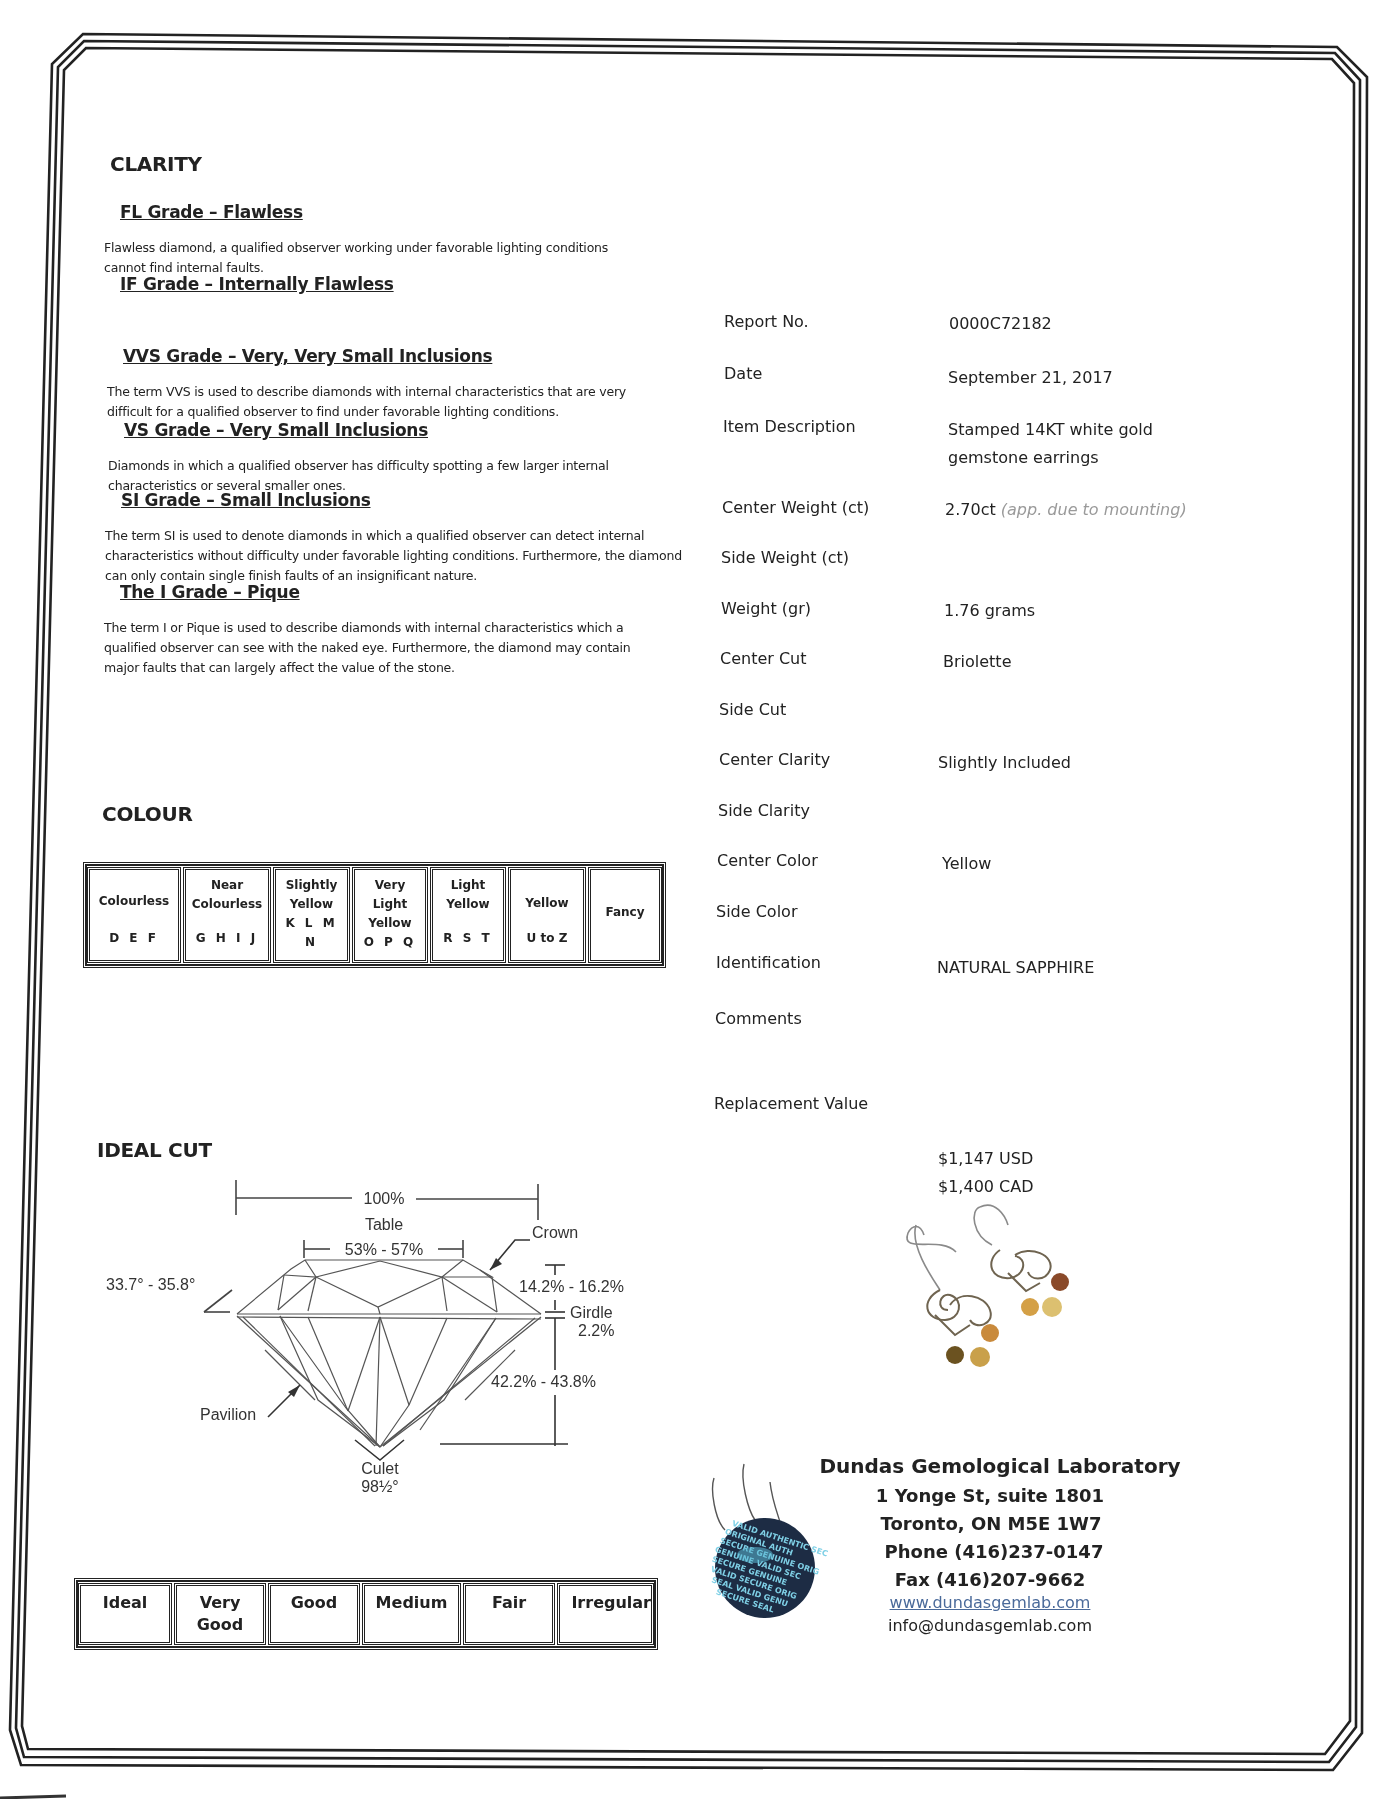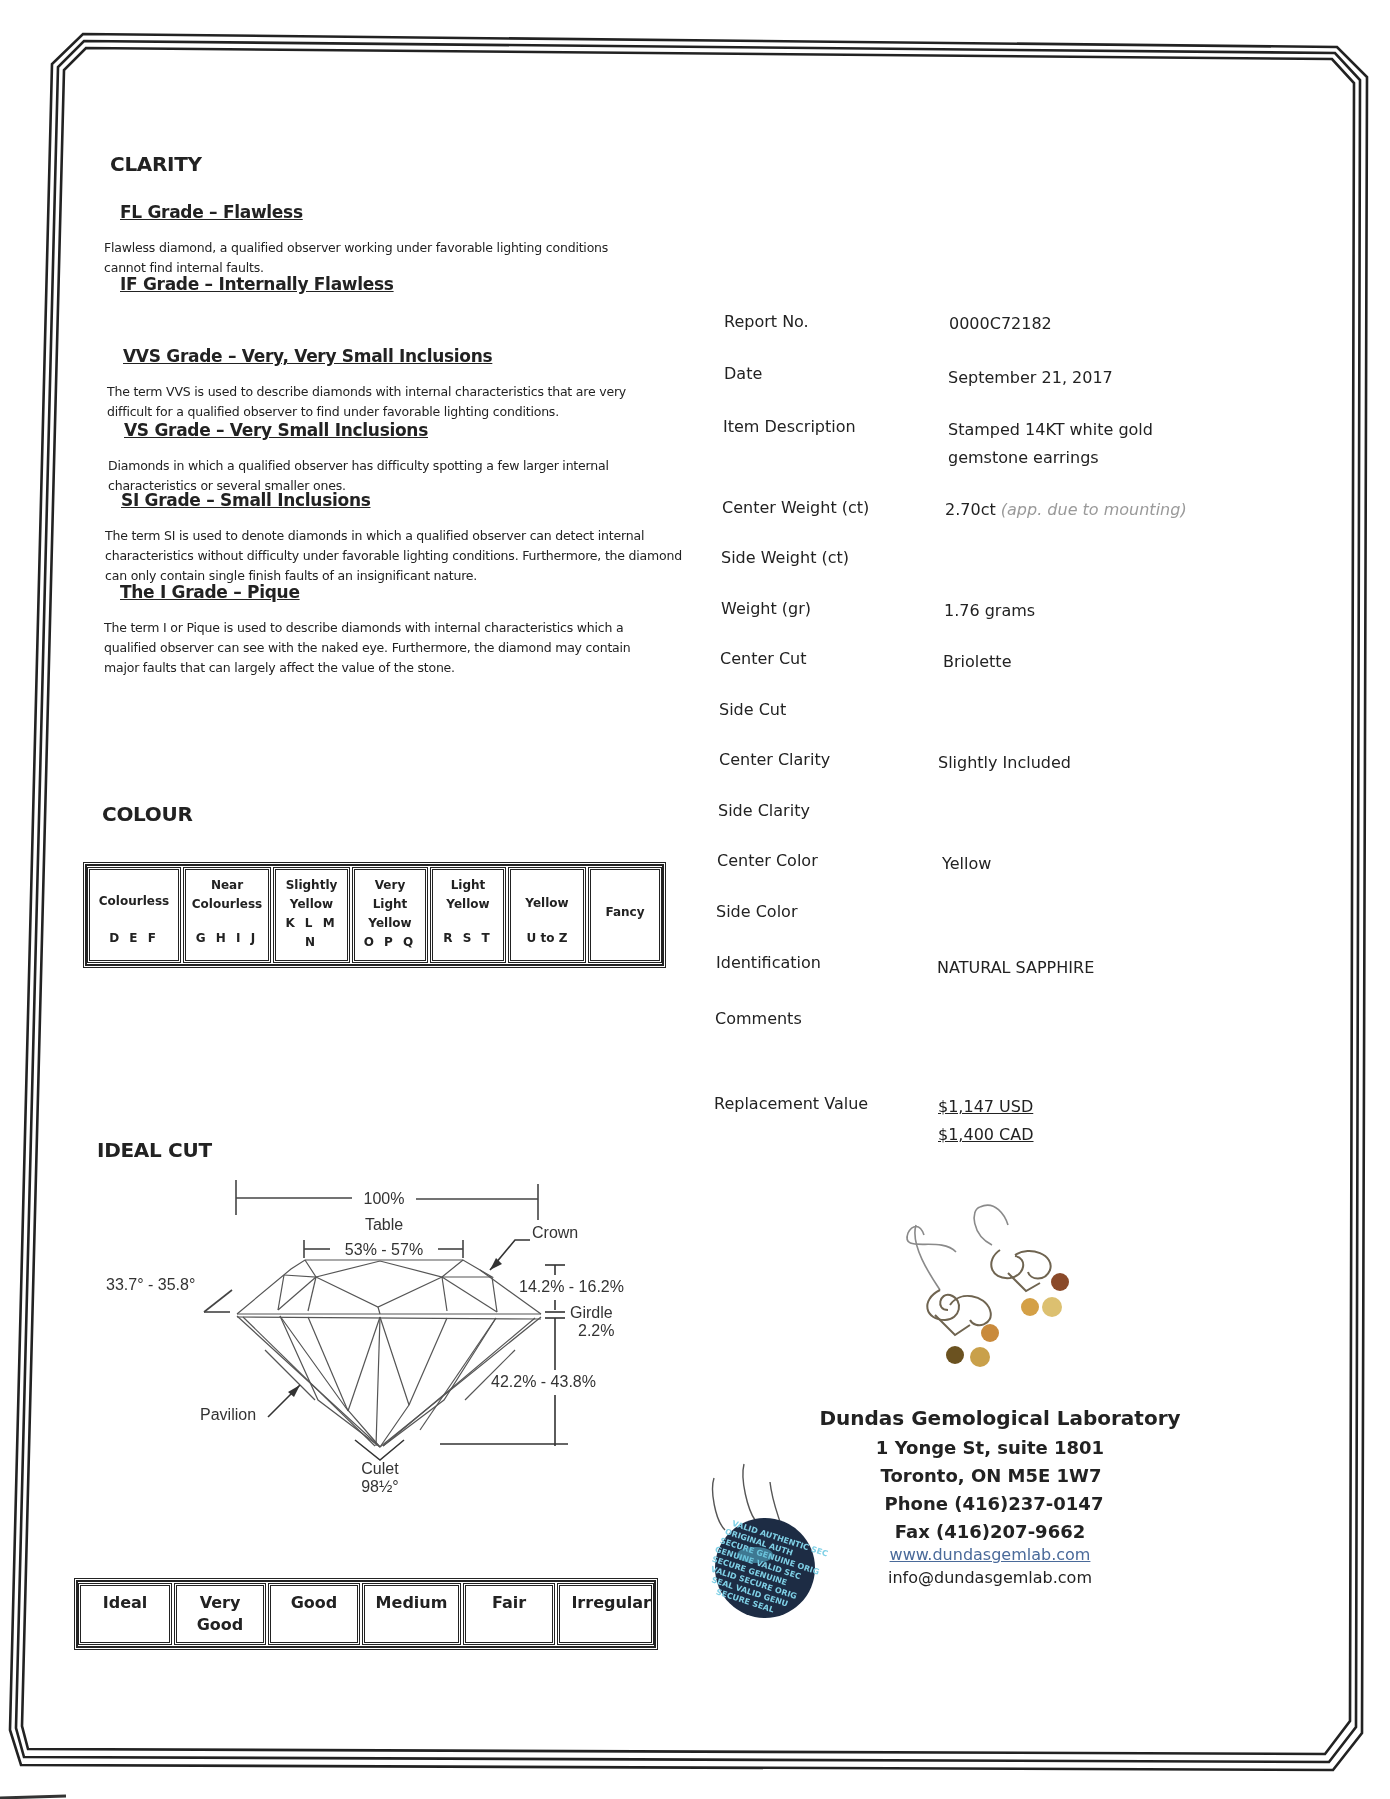--- a/index.html
+++ b/index.html
@@ -25,21 +25,21 @@
   .colour-table .gcell .code { letter-spacing: 3px; font-size: 12px; }
   .colour-table .gcell.fancy { justify-content: center; }
   .cut-table .gcell { font-size: 16px; line-height: 22px; padding-top: 6px; }
 
   
   .dl { position: absolute; font-family: "DejaVu Sans", sans-serif; font-size: 16px; color: #222; }
   .dv { position: absolute; font-family: "DejaVu Sans", sans-serif; font-size: 16px; color: #222; line-height: 28px; }
   .dv .note { color: #9a9a9a; font-style: italic; }
 
   .lab { position: absolute; left: 780px; width: 440px; text-align: center; font-family: "DejaVu Sans", sans-serif; color: #222; }
-  .lab .name { font-weight: bold; font-size: 20px; }
+  .lab .name { font-weight: bold; font-size: 20px; margin-top: 48px; }
   .lab .line { font-weight: bold; font-size: 18px; }
   .lab a { color: #4a6a9a; text-decoration: underline; font-size: 16px; }
   .lab .email { font-size: 16px; }
 
   .diag-text { font-family: "Liberation Sans", sans-serif; font-size: 16px; fill: #333; }
 </style>
 </head>
 <body>
 
 <svg id="frame" width="1390" height="1799" viewBox="0 0 1390 1799">
@@ -255,21 +255,21 @@
   <div class="dv" style="left:942px; top:850px;">Yellow</div>
 
   <div class="dl" style="left:716px; top:902px;">Side Color</div>
 
   <div class="dl" style="left:716px; top:953px;">Identification</div>
   <div class="dv" style="left:937px; top:954px;">NATURAL SAPPHIRE</div>
 
   <div class="dl" style="left:715px; top:1009px;">Comments</div>
 
   <div class="dl" style="left:714px; top:1094px;">Replacement Value</div>
-  <div class="dv" style="left:938px; top:1093px;text-decoration:underline;">
+  <div class="dv" style="left:938px; top:1145px;">
     <div>$1,147 USD</div>
     <div>$1,400 CAD</div>
   </div>
 </div>
 
 <svg class="abs" style="left:880px; top:1195px;" width="250" height="185" viewBox="0 0 250 185">
   <g fill="none" stroke="#8a8a8a" stroke-width="1.6">
     <path d="M 76 57 C 60 40, 20 60, 28 38 C 32 30, 40 28, 44 40"></path>
     <path d="M 36 30 C 30 50, 50 80, 60 95"></path>
     <path d="M 100 12 C 90 15, 92 40, 112 50"></path>

